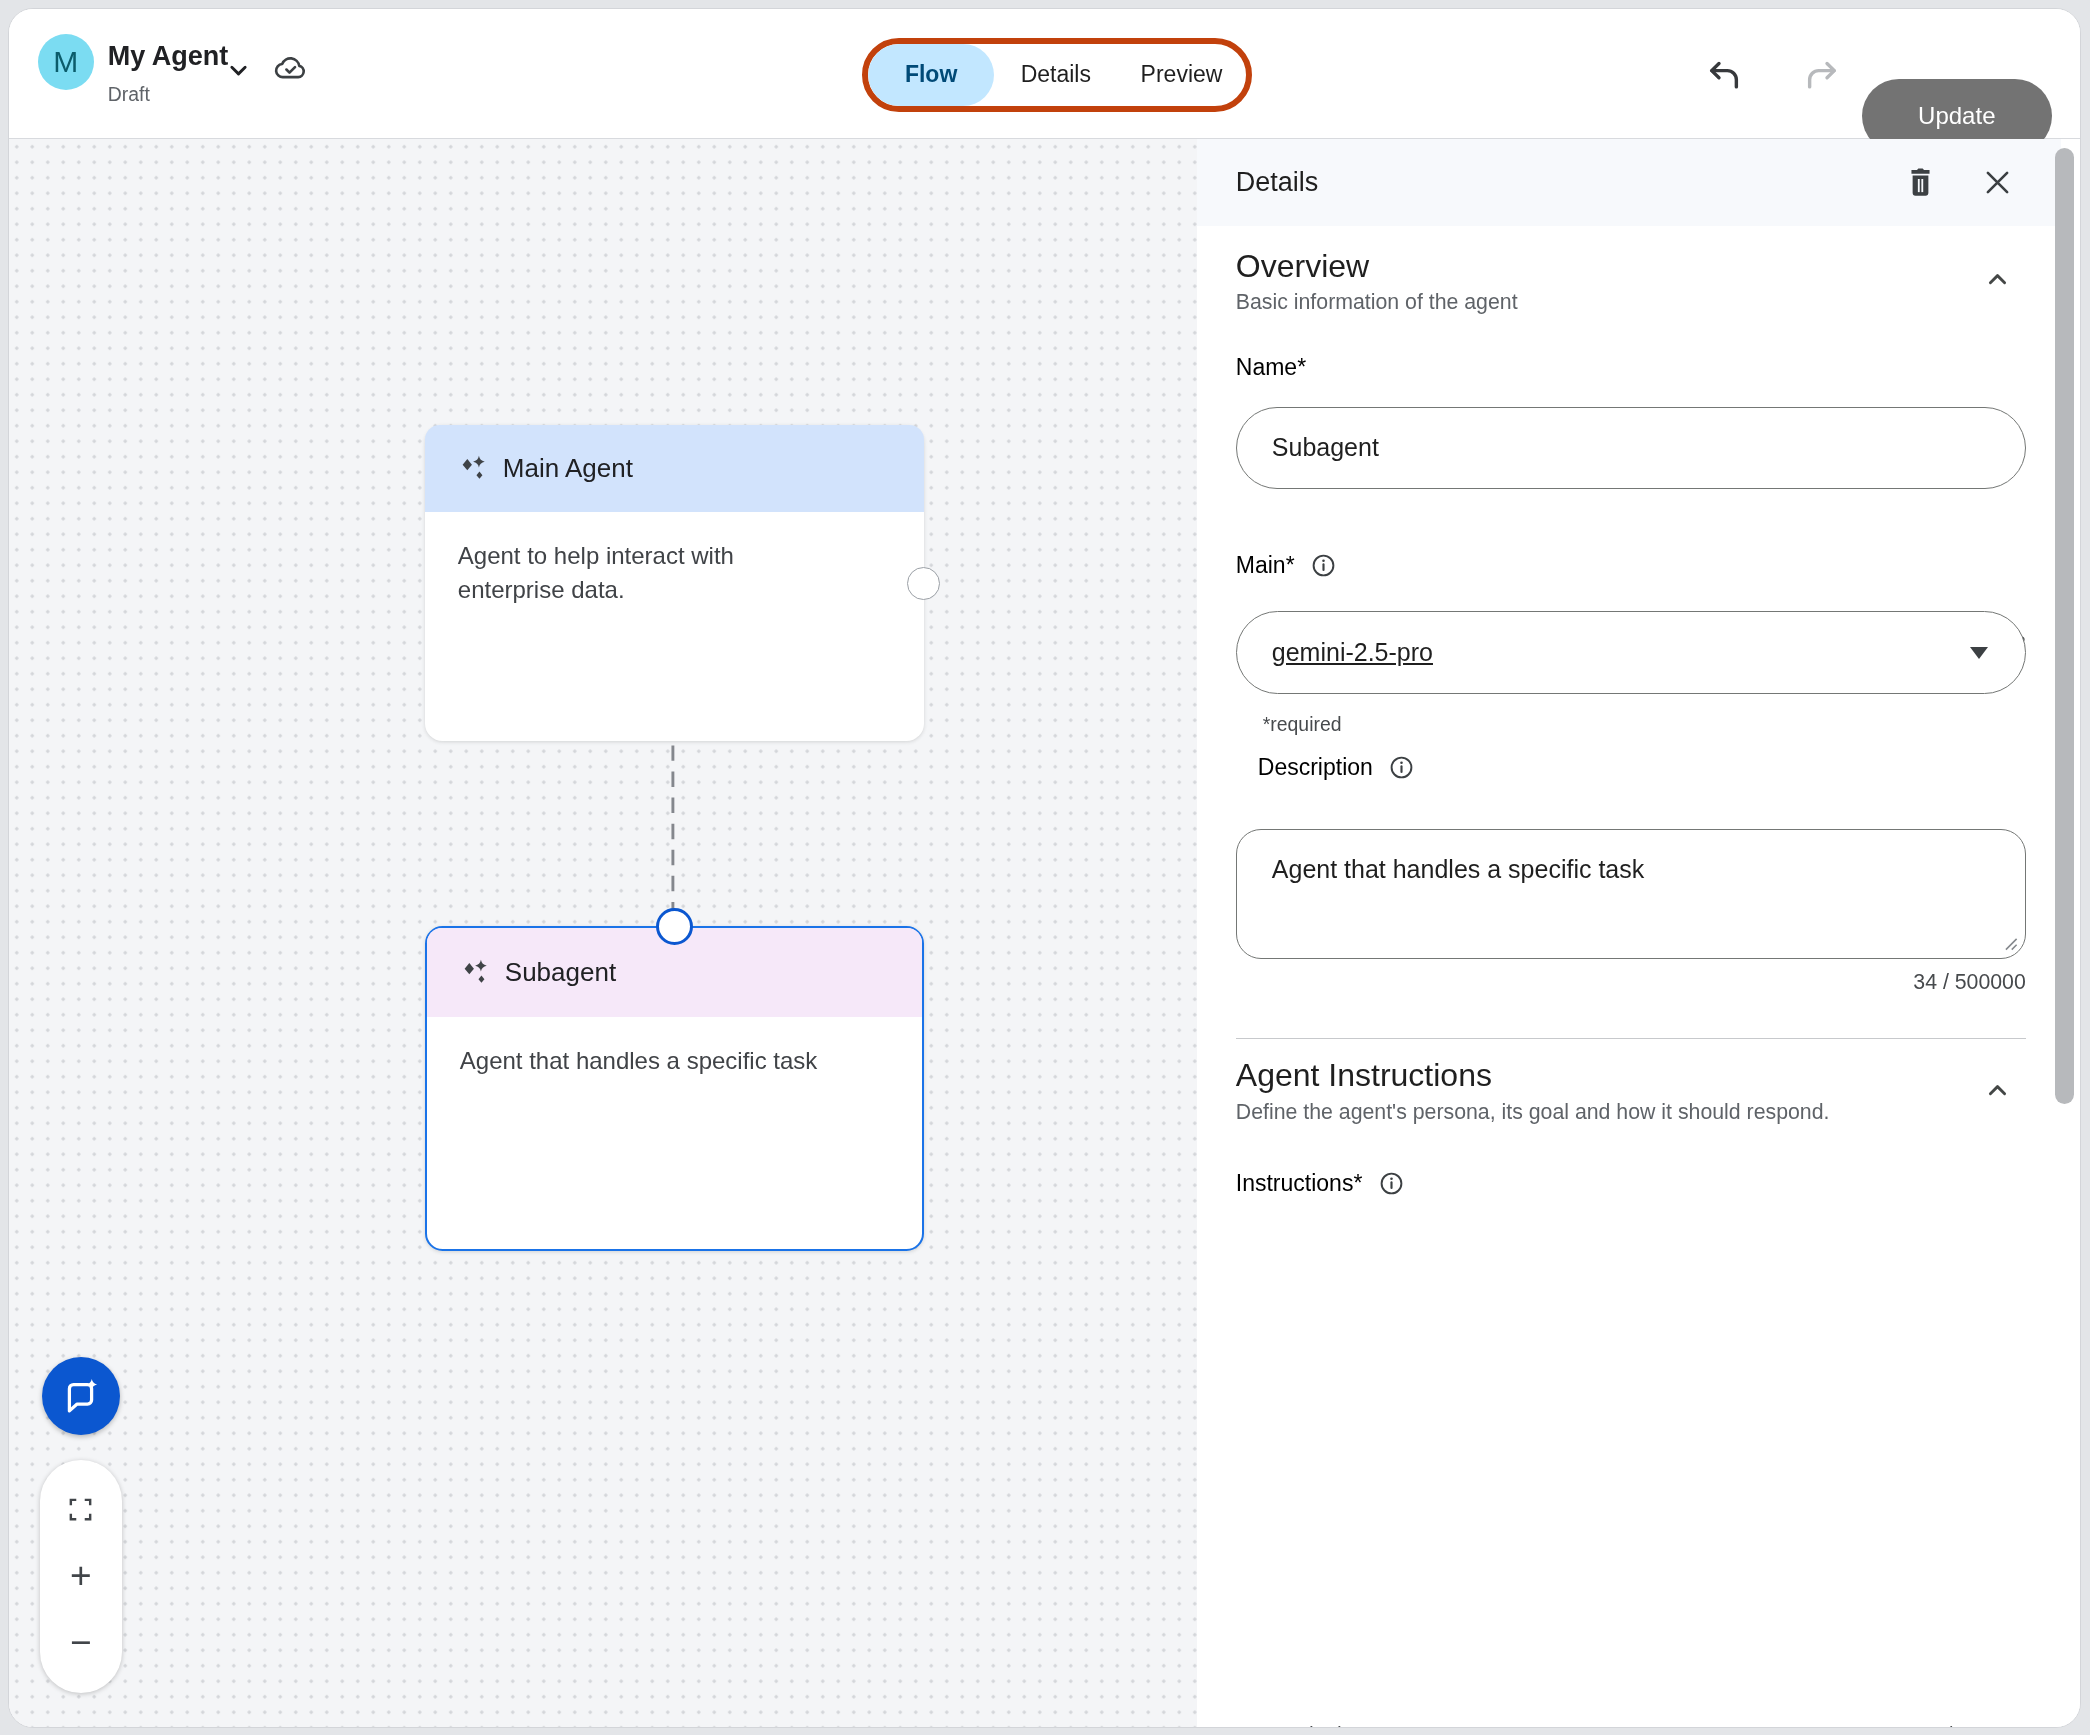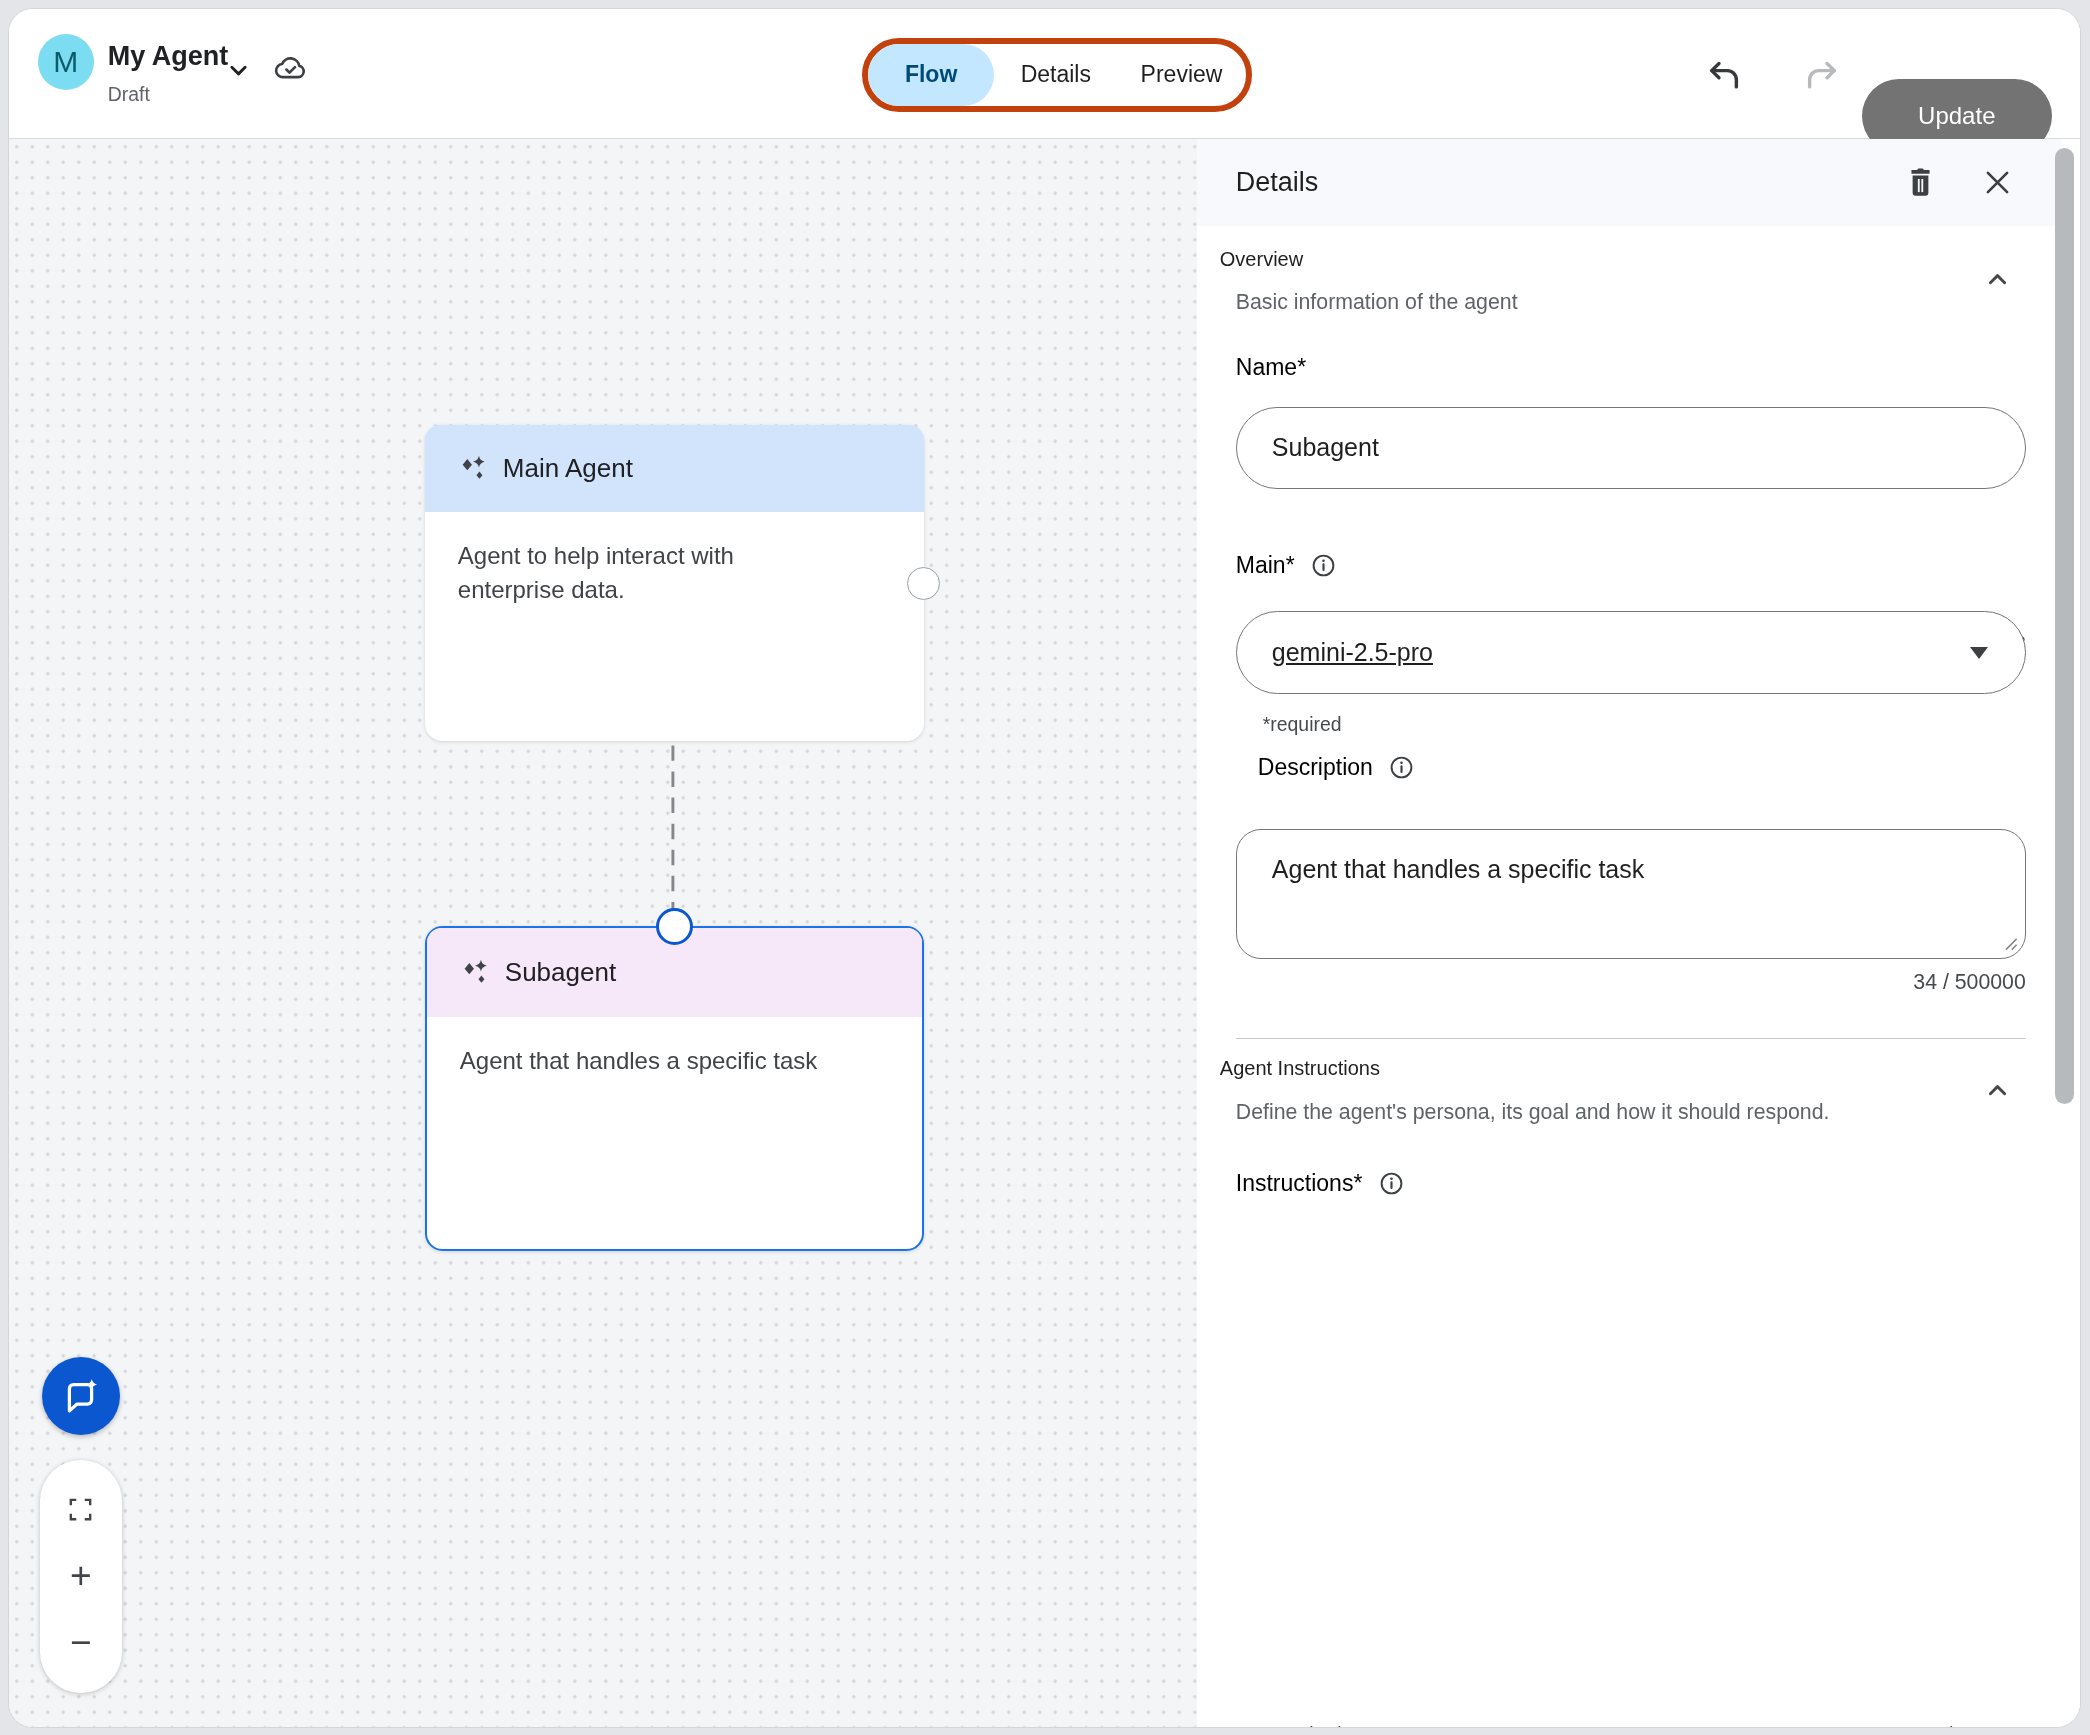--- a/index.html
+++ b/index.html
@@ -57,21 +57,21 @@
   .zoom-pill{position:absolute;left:31px;top:1321px;width:82px;height:233px;background:#fff;border-radius:41px;box-shadow:0 1px 4.9px rgba(0,0,0,.22);display:flex;flex-direction:column;align-items:center;justify-content:space-between;padding:25px 0;box-sizing:border-box;}
   .zoom-item{width:58px;height:49px;display:flex;align-items:center;justify-content:center;color:#414549;font-size:37px;font-weight:300;cursor:pointer;}
   
   .panel{position:absolute;left:1188px;top:0;width:885px;height:1589px;background:#fff;overflow:hidden;}
   .panel-hd{position:absolute;left:0;top:0;width:864px;height:87px;background:#f7f9fc;display:flex;align-items:center;}
   .panel-title{margin-left:39px;font-size:27px;font-weight:500;color:#1f1f1f;}
   .ph-ic{position:absolute;top:22px;width:43px;height:43px;display:flex;align-items:center;justify-content:center;}
   .trash-btn{left:702px;}
   .close-btn{left:779px;}
   .scroll-thumb{position:absolute;left:858px;top:9.7px;width:19.4px;height:956px;border-radius:9.7px;background:#b7b9bc;}
-  .sec-head{position:absolute;left:23px;font-size:20px;font-weight:500;color:#1f1f1f;}
+  .sec-head{position:absolute;left:39px;font-size:32px;font-weight:500;color:#1f1f1f;}
   .sec-sub{position:absolute;left:39px;font-size:21.3px;color:#5f6368;}
   .collapse{position:absolute;left:782px;width:37px;height:37px;display:flex;align-items:center;justify-content:center;}
   .fld-label{position:absolute;left:39px;font-size:23px;font-weight:500;color:#000000;display:flex;align-items:center;gap:15.5px;}
   .stadium{position:absolute;left:39px;width:790px;box-sizing:border-box;border:1.6px solid #747775;background:#fff;}
   .name-input{top:268px;height:82px;border-radius:41px;font-size:25px;color:#1f1f1f;padding:0 35px;font-family:inherit;outline:none;}
   .model-select{top:472px;height:83px;border-radius:42px;display:flex;align-items:center;padding:0 35px;font-size:25px;cursor:pointer;text-decoration:underline;}
   .caret{position:absolute;right:37px;top:35px;width:0;height:0;border-left:9.7px solid transparent;border-right:9.7px solid transparent;border-top:12.6px solid #3c4043;}
   .helper-row{position:absolute;left:66px;width:763px;display:flex;justify-content:space-between;font-size:19.4px;color:#474a4d;}
   .helper-row .right{font-size:20.4px;}
   .txtarea{border-radius:25px;padding:25px 35px;font-size:25px;color:#1f1f1f;}

